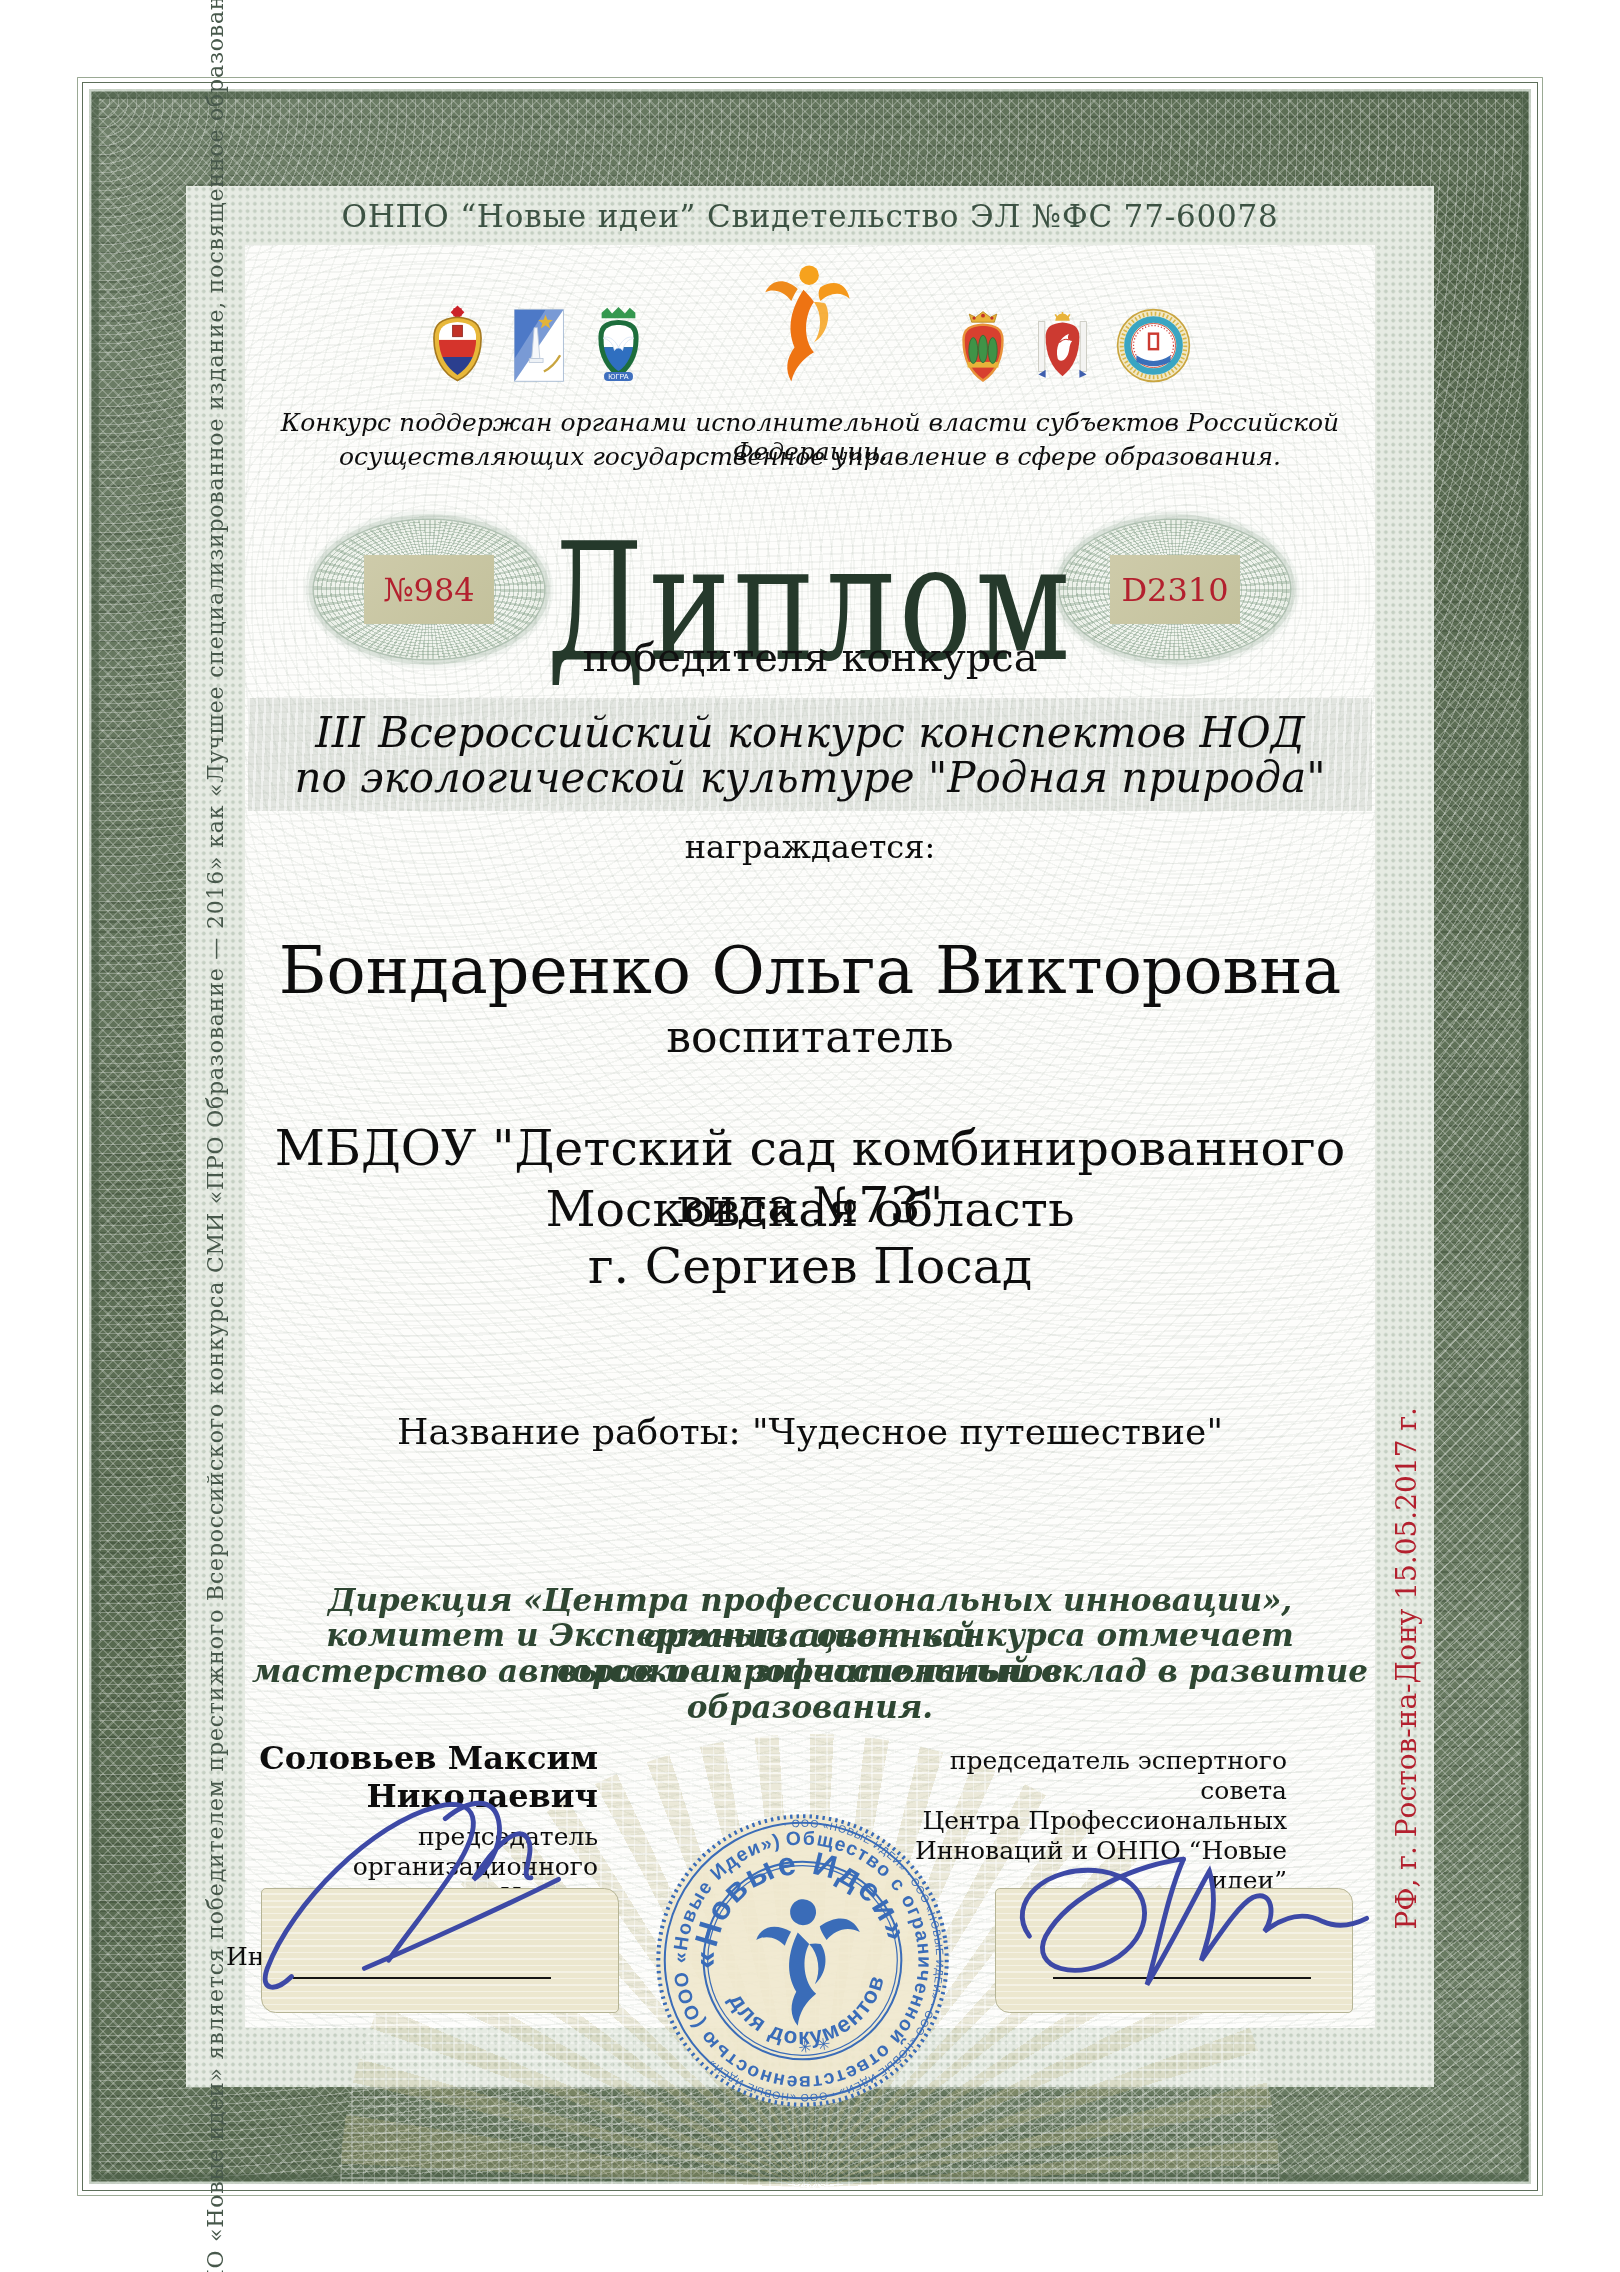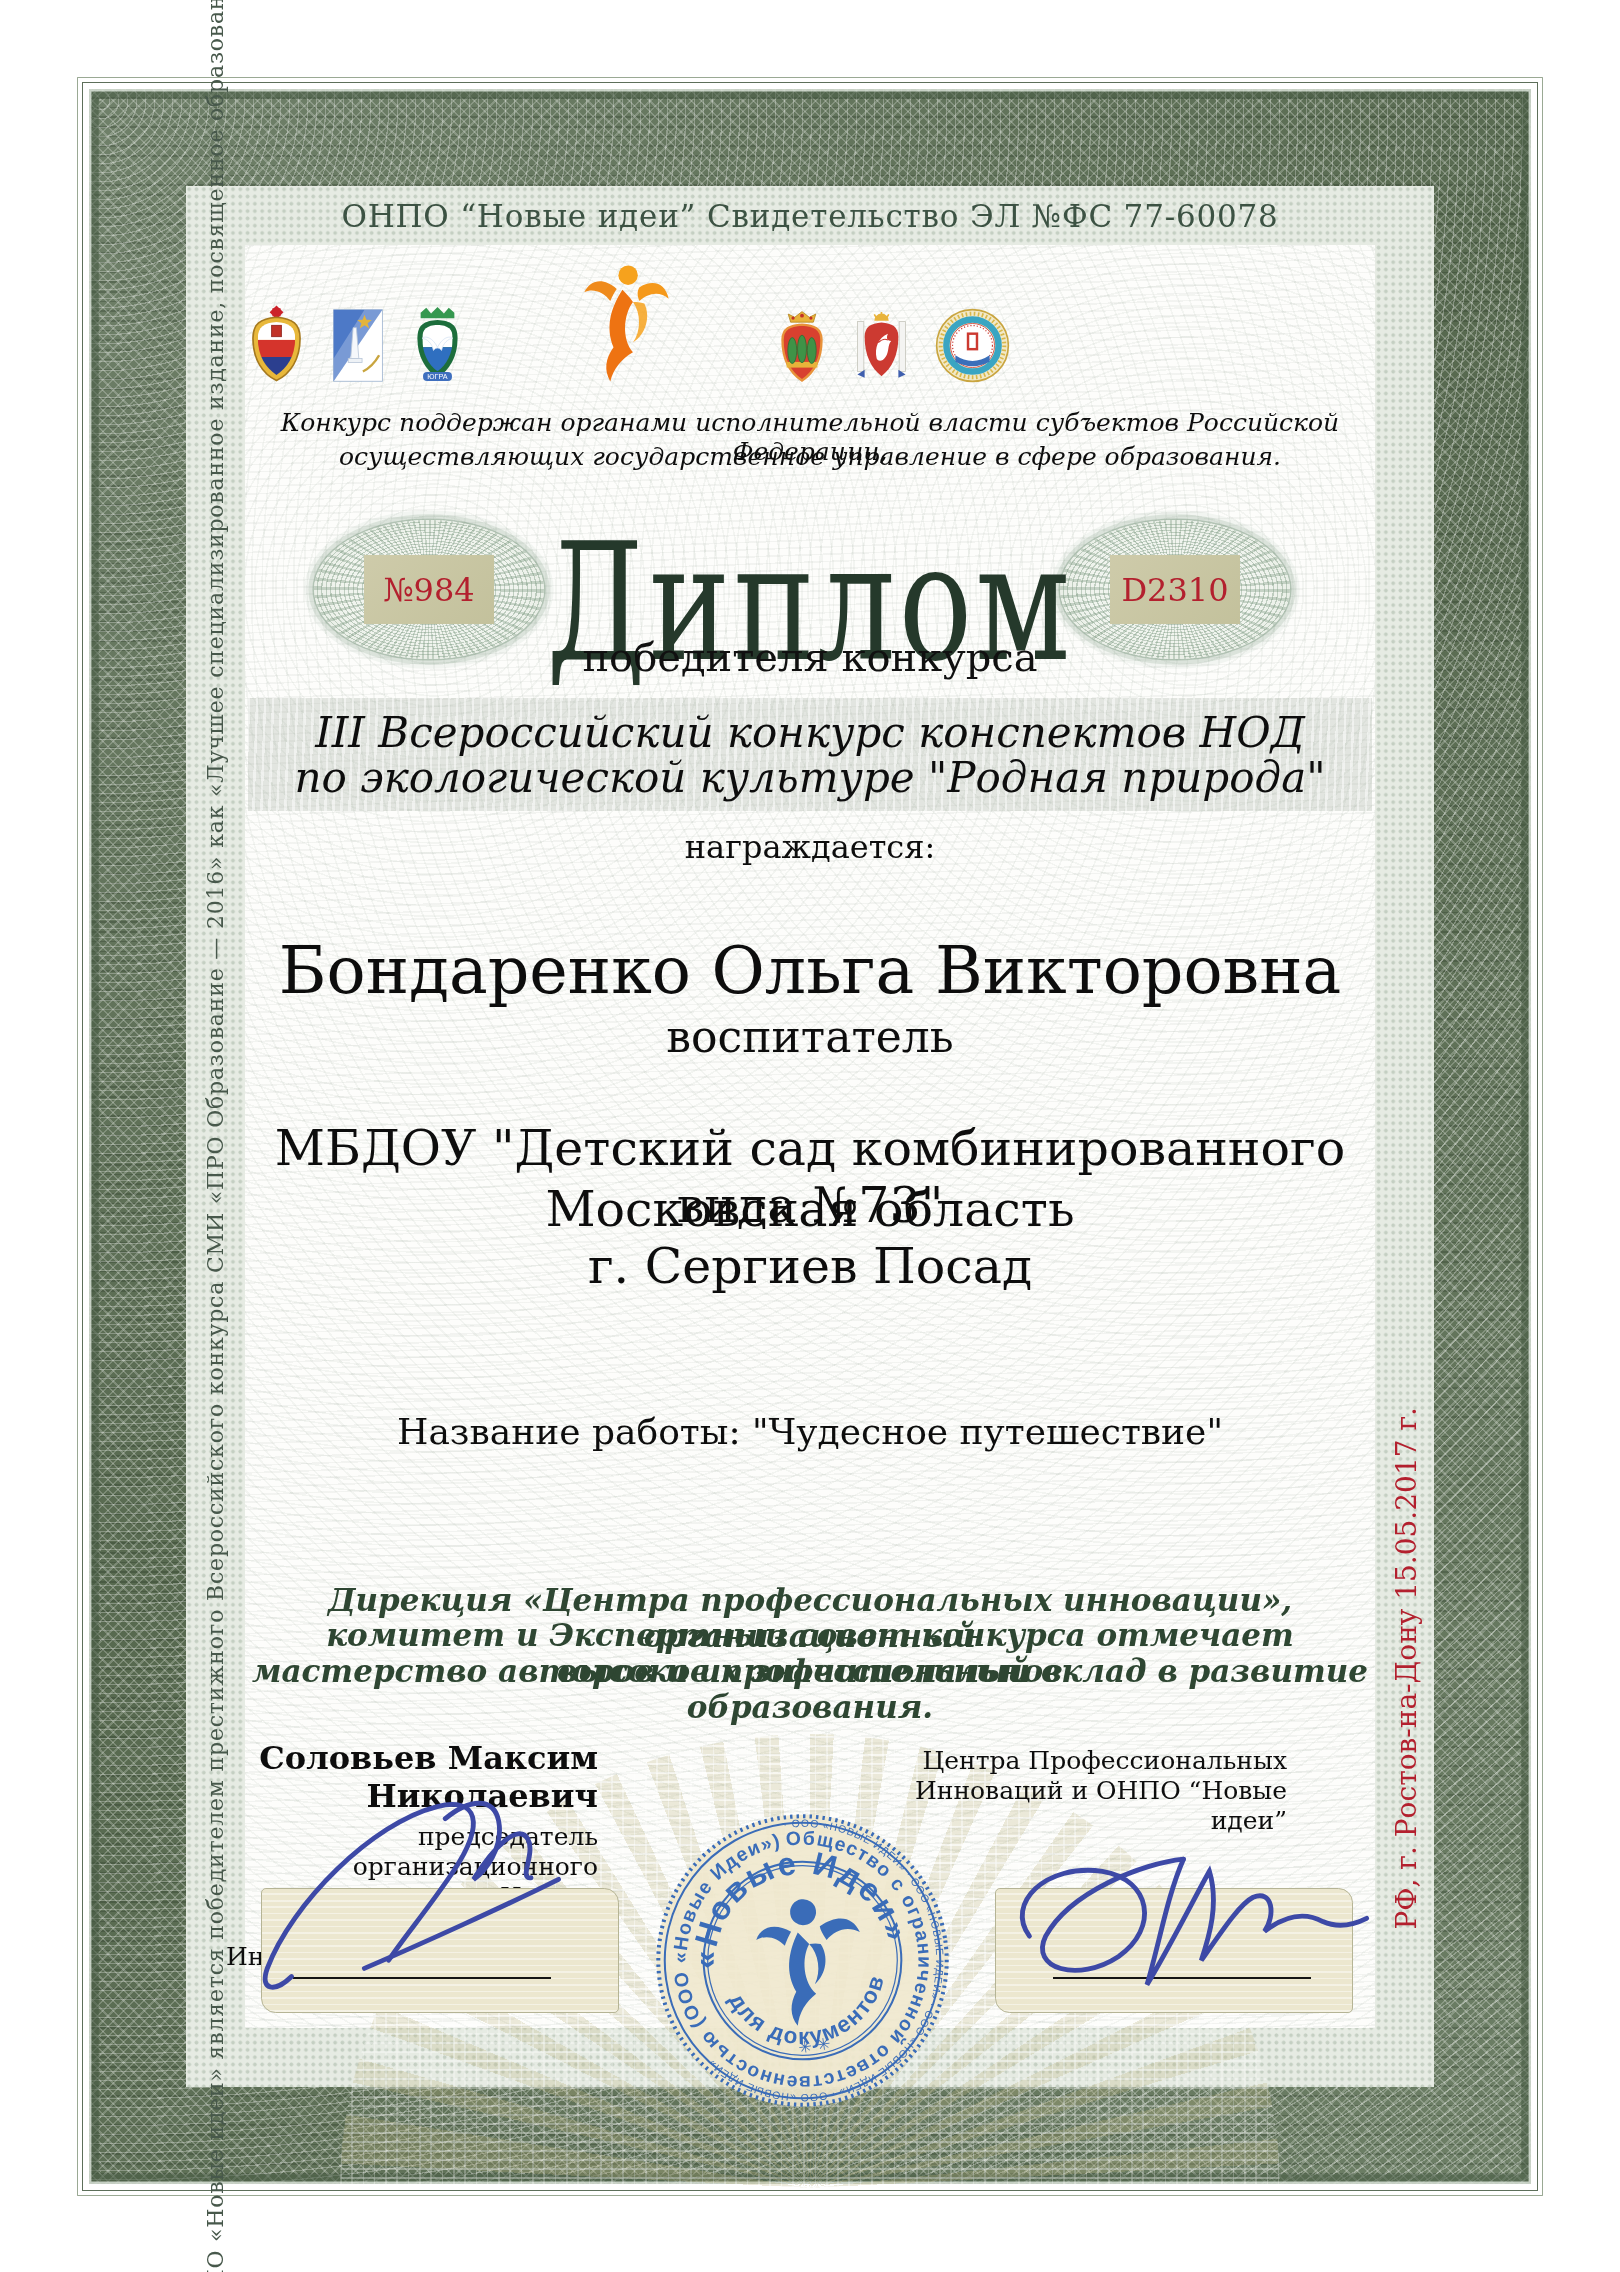--- a/index.html
+++ b/index.html
@@ -92,21 +92,21 @@
     border-radius:470px 470px 0 0 / 454px 454px 0 0;}
   
   .vwrap{position:absolute;display:flex;align-items:center;justify-content:center;}
   .vtext{writing-mode:vertical-rl;transform:rotate(180deg);white-space:nowrap;}
   .vwrap-left{left:185px;top:245px;bottom:245px;width:60px;}
   .vwrap-left .vtext{font-size:22px;color:#47584b;letter-spacing:0.8px;}
   .vwrap-right{left:1377px;top:1377px;height:583px;width:58px;}
   .vwrap-right .vtext{font-size:28px;color:#b3202e;}
   
   .emblems{position:absolute;left:248px;right:248px;top:261px;height:122px;
-    display:flex;align-items:flex-end;gap:27px;}
+    display:flex;align-items:flex-end;justify-content:center;gap:27px;}
   .emblems .sp{width:50px;} 
   .emblem{display:block;}
   
   .stamp{position:absolute;left:651px;top:1809px;width:303px;height:303px;transform:rotate(-8deg);}
 </style>
 </head>
 <body>
 
 <div class="frame-outer"></div>
 <div class="band-guilloche"></div>
@@ -236,20 +236,21 @@
 <div class="sig-block sig-left">
   <div class="sig-name">Соловьев Максим Николаевич</div>
   <div class="sig-role">
     <div>председатель организационного</div>
     <div>комитета Центра Профессиональных</div>
     <div>Инноваций и ОНПО “Новые идеи”</div>
   </div>
 </div>
 <div class="sig-block sig-right">
   <div class="sig-role">
+    <div>председатель эспертного совета</div>
     <div>Центра Профессиональных</div>
     <div>Инноваций и ОНПО “Новые идеи”</div>
   </div>
 </div>
 
 <div class="sig-box sig-box-left"></div>
 <div class="sig-box sig-box-right"></div>
 <div class="sig-line sig-line-left"></div>
 <div class="sig-line sig-line-right"></div>
 

